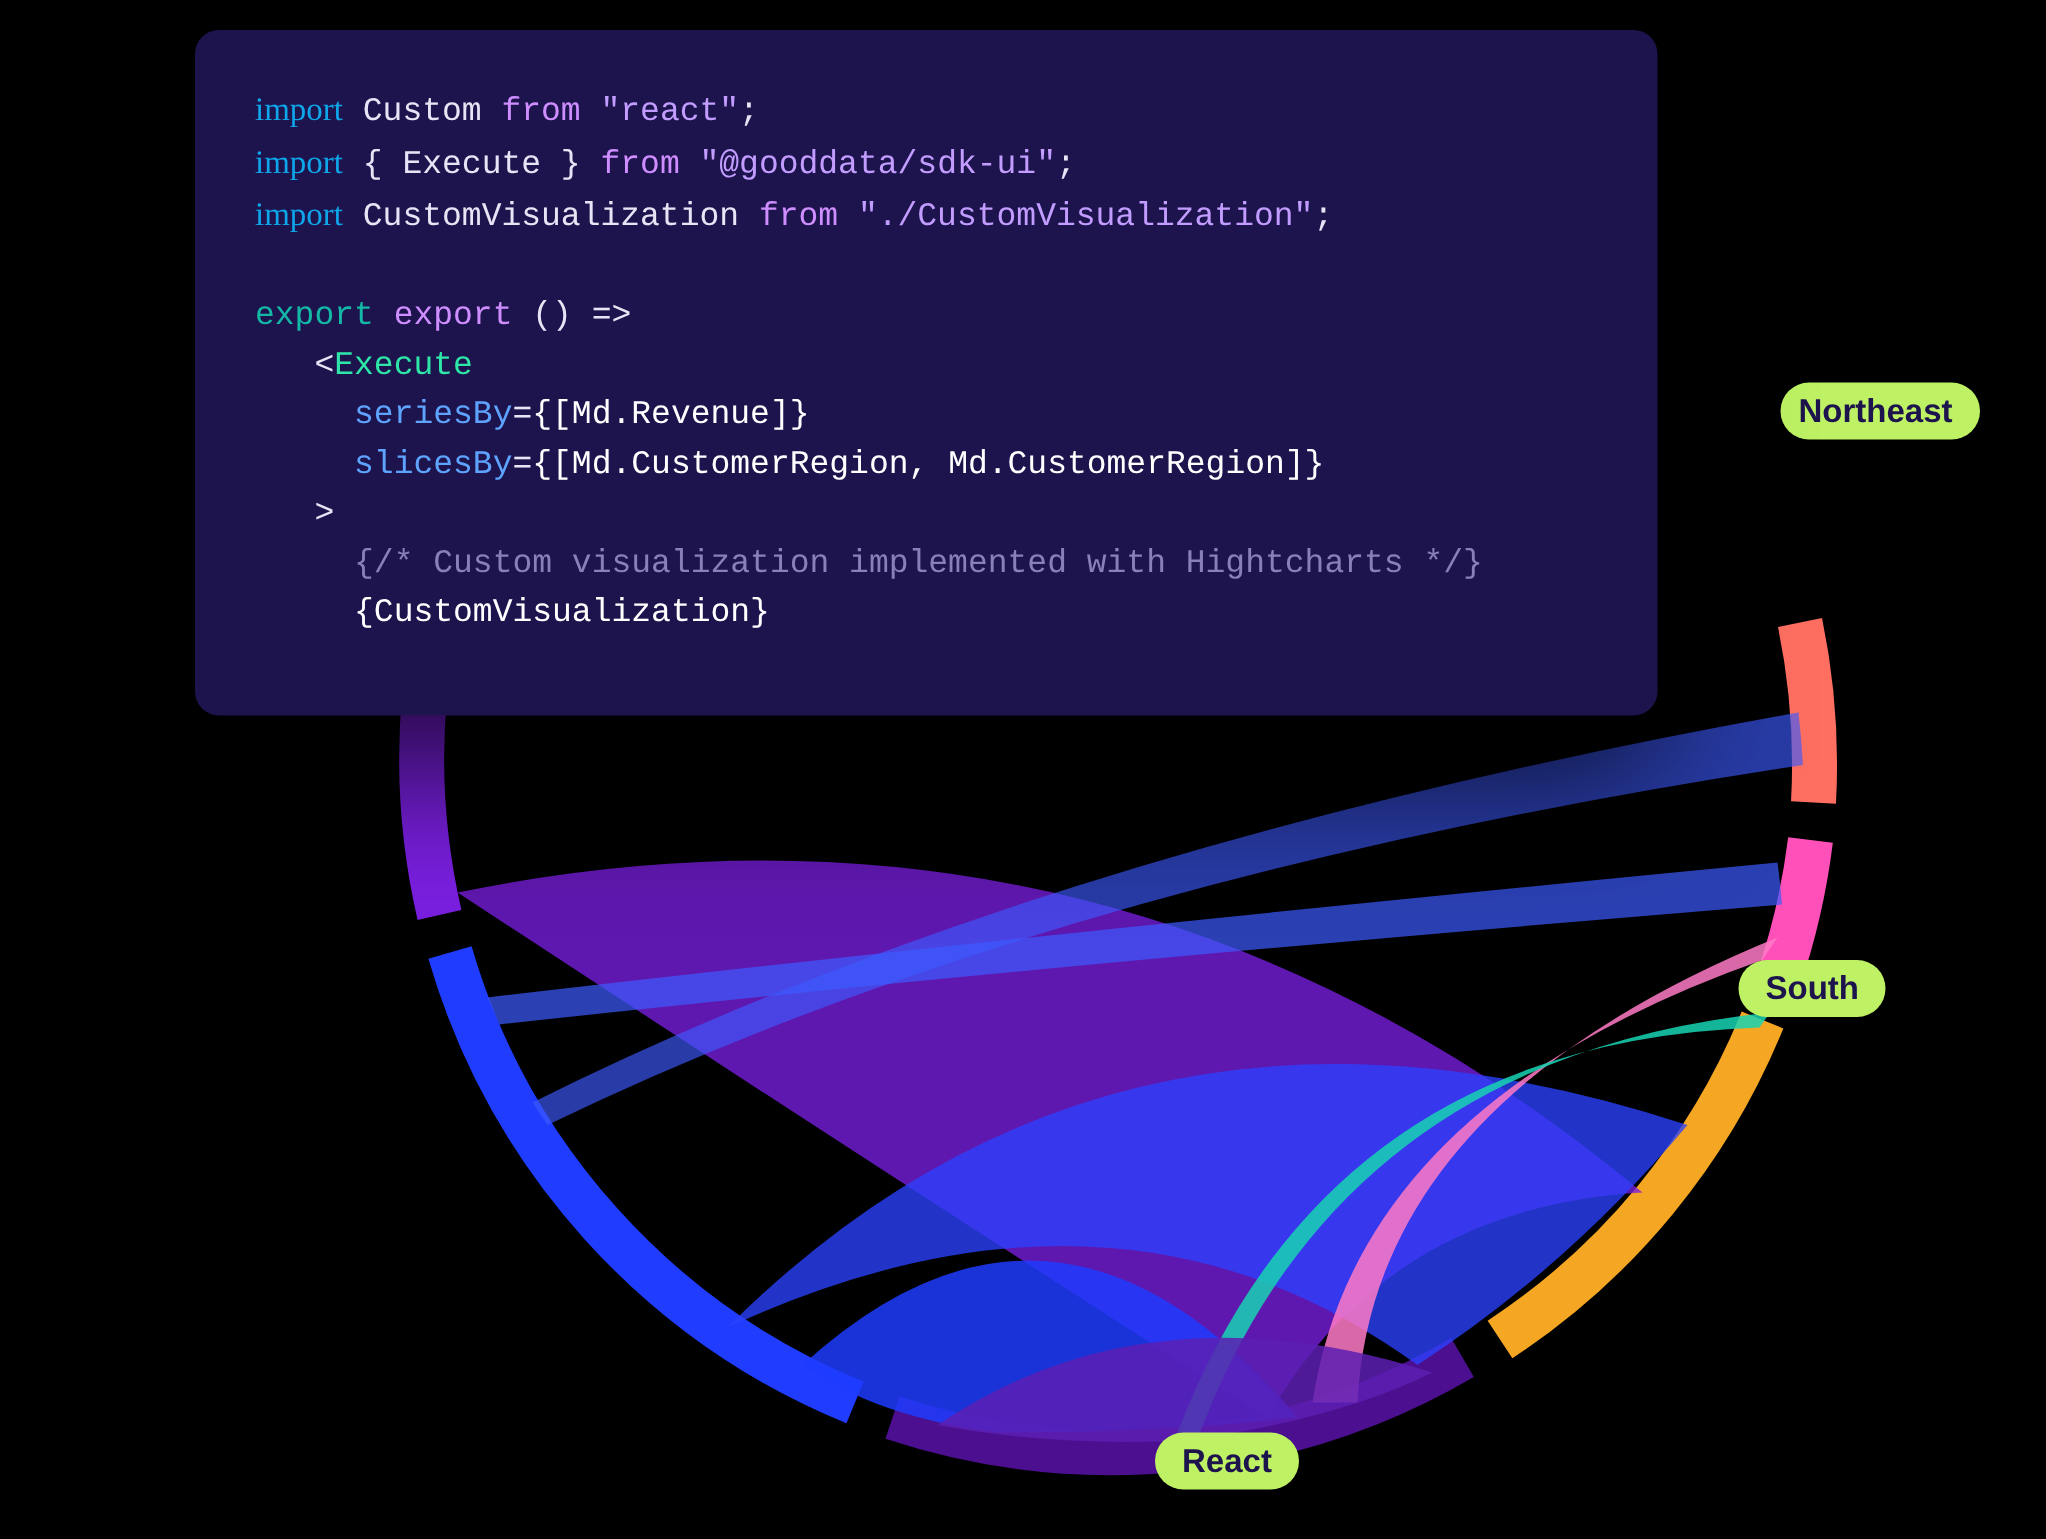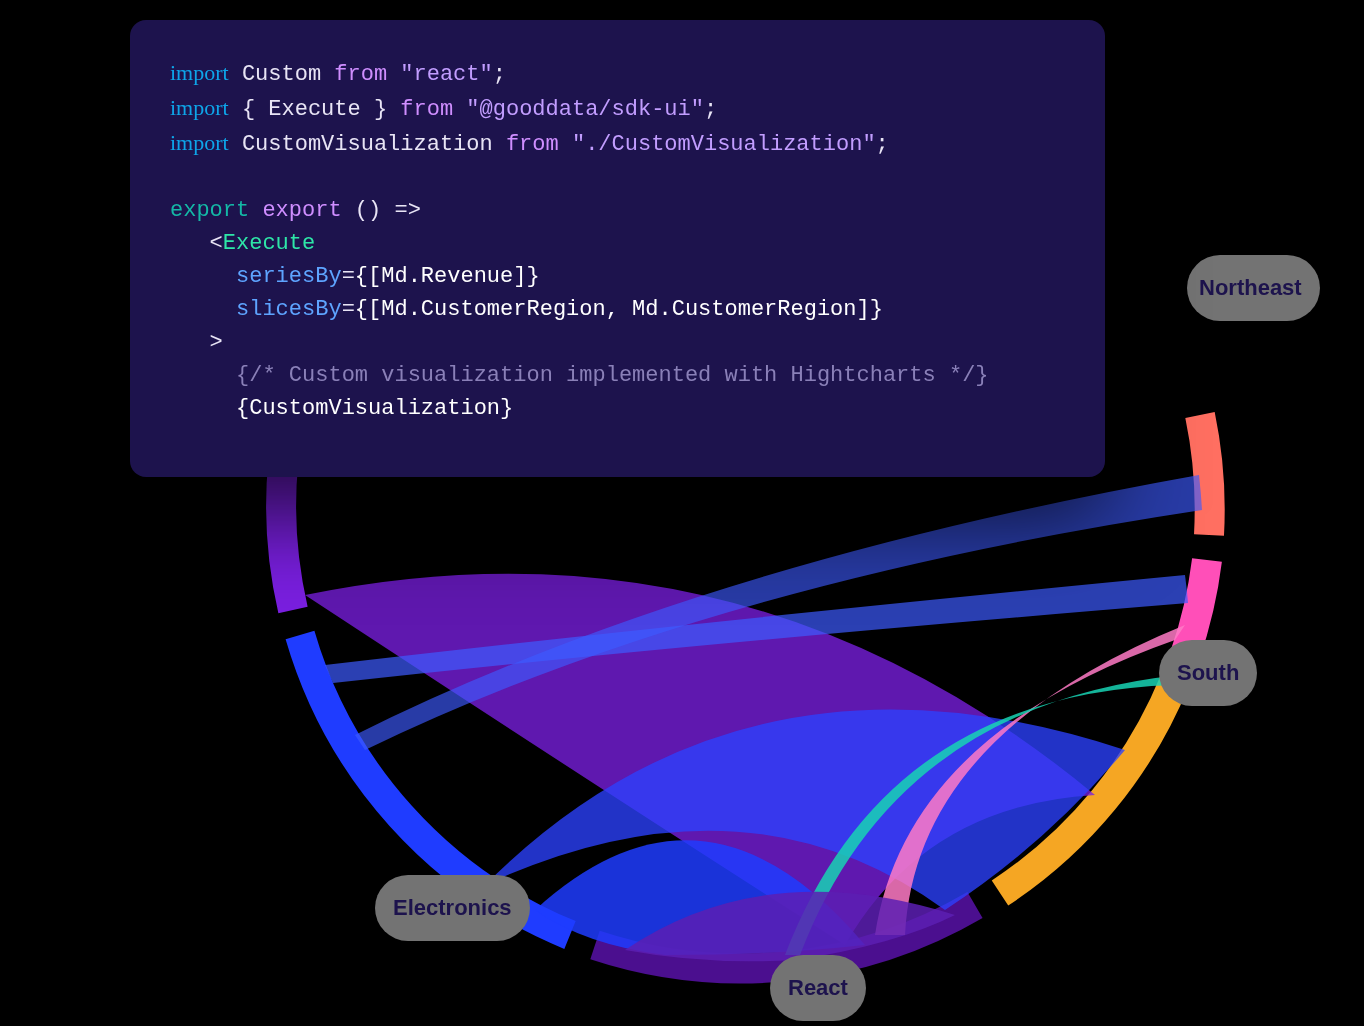--- a/index.html
+++ b/index.html
@@ -21,25 +21,25 @@
     height: 1010px;
   }
   .chord-container svg {
     width: 100%;
     height: 100%;
   }
 
   
   .chord-label {
     position: absolute;
-    background: #737373;
+    background: #bef264;
     color: #1d134d;
     font-weight: 700;
     font-size: 22px;
-    padding: 20px 18px;
+    padding: 6px 18px;
     border-radius: 999px;
     white-space: nowrap;
   }
 
   
   .code-panel {
     position: absolute;
     left: 130px;
     top: 20px;
     width: 975px;
@@ -98,21 +98,20 @@
 
       <path d="M -420 160 Q -80 120 440 70 Q 442 85 443 98 Q -70 140 -412 178 Z" fill="#3d5bff" opacity="0.7"></path>
 
       <path d="M -390 230 Q -50 60 454 -30 Q 456 -12 457 5 Q -40 80 -380 245 Z" fill="#3d5bff" opacity="0.65"></path>
 
       <path d="M -120 445 Q 20 350 210 410 Q 150 440 50 455 Q -40 460 -120 445 Z" fill="#5c1fb3" opacity="0.85"></path>
     </g>
   </svg>
 
   
-  <div class="chord-label" style="left:160px; top:840px;">Electronics</div>
   <div class="chord-label" style="left:555px; top:920px;">React</div>
   <div class="chord-label" style="left:944px; top:605px;">South</div>
   <div class="chord-label" style="left:972px; top:220px; padding-left:12px;">Northeast</div>
 </div>
 
 <div class="code-panel">
   <div class="code-line"><span class="kw-import">import</span> <span class="ident">Custom</span> <span class="kw-from">from</span> <span class="str">"react"</span><span class="punct">;</span></div>
   <div class="code-line"><span class="kw-import">import</span> <span class="punct">{ </span><span class="ident">Execute</span><span class="punct"> }</span> <span class="kw-from">from</span> <span class="str">"@gooddata/sdk-ui"</span><span class="punct">;</span></div>
   <div class="code-line"><span class="kw-import">import</span> <span class="ident">CustomVisualization</span> <span class="kw-from">from</span> <span class="str">"./CustomVisualization"</span><span class="punct">;</span></div>
   <div class="code-line">&nbsp;</div>

